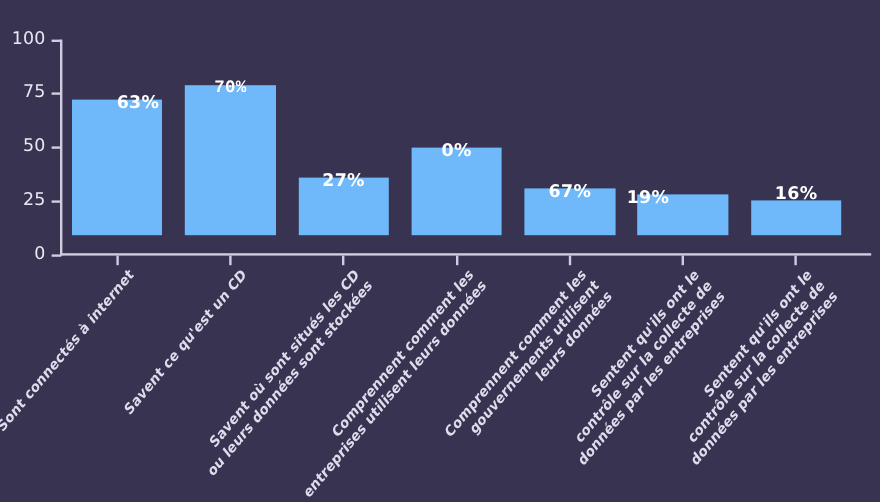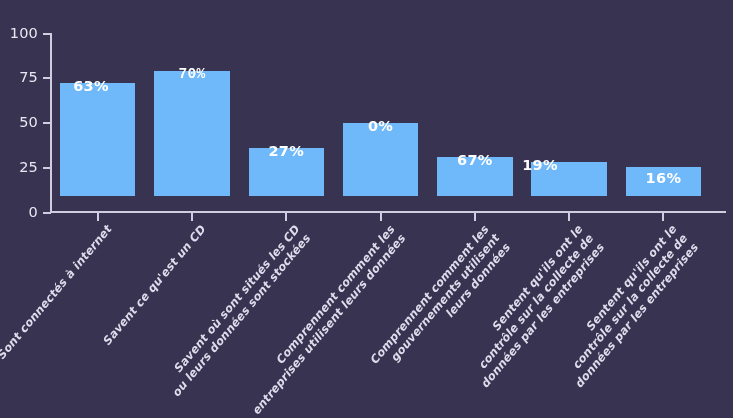--- a/index.html
+++ b/index.html
@@ -127,21 +127,21 @@
 
   <div class="y-tick-label" style="top:17px">100</div>
   <div class="y-tick-label" style="top:61px">75</div>
   <div class="y-tick-label" style="top:106px">50</div>
   <div class="y-tick-label" style="top:151px">25</div>
   <div class="y-tick-label" style="top:196px">0</div>
 
   <div id="bars-layer">
       <div class="bar" style="left: 60px; width: 75.4286px; height: 112.77px;"></div>
       <div class="x-tick" style="left: 96.7143px;"></div>
-      <div class="bar-value" style="left: 91px; top: 63.23px;">63%</div>
+      <div class="bar-value" style="left: 115px; top: 63.23px;">63%</div>
       <div class="cat-label" style="left: -136.286px;">Sont connectés à internet</div>
       <div class="bar" style="left: 154.286px; width: 75.4286px; height: 125.3px;"></div>
       <div class="x-tick" style="left: 191px;"></div>
       <div class="bar-value" style="left: 192px; top: 50.7px; font-family: Liberation Mono, monospace;">70%</div>
       <div class="cat-label" style="left: -42px;">Savent ce qu'est un CD</div>
       <div class="bar" style="left: 248.571px; width: 75.4286px; height: 48.33px;"></div>
       <div class="x-tick" style="left: 285.286px;"></div>
       <div class="bar-value" style="left: 286.286px; top: 127.67px;">27%</div>
       <div class="cat-label" style="left: 52.2857px;">Savent où sont situés les CD
 ou leurs données sont stockées</div>
@@ -157,19 +157,19 @@
 gouvernements  utilisent
 leurs données</div>
       <div class="bar" style="left: 531.429px; width: 75.4286px; height: 34.01px;"></div>
       <div class="x-tick" style="left: 568.143px;"></div>
       <div class="bar-value" style="left: 540px; top: 141.99px;">19%</div>
       <div class="cat-label" style="left: 335.143px;">Sentent qu'ils ont le
 contrôle sur la collecte de
 données par les entreprises</div>
       <div class="bar" style="left: 625.714px; width: 75.4286px; height: 28.64px;"></div>
       <div class="x-tick" style="left: 662.429px;"></div>
-      <div class="bar-value" style="left: 663.429px; top: 155px; text-align: center;">16%</div>
+      <div class="bar-value" style="left: 663.429px; top: 139px; text-align: center;">16%</div>
       <div class="cat-label" style="left: 429.429px;">Sentent qu'ils ont le
 contrôle sur la collecte de
 données par les entreprises</div>
     </div>
 
 </div>
 
 </body></html>

